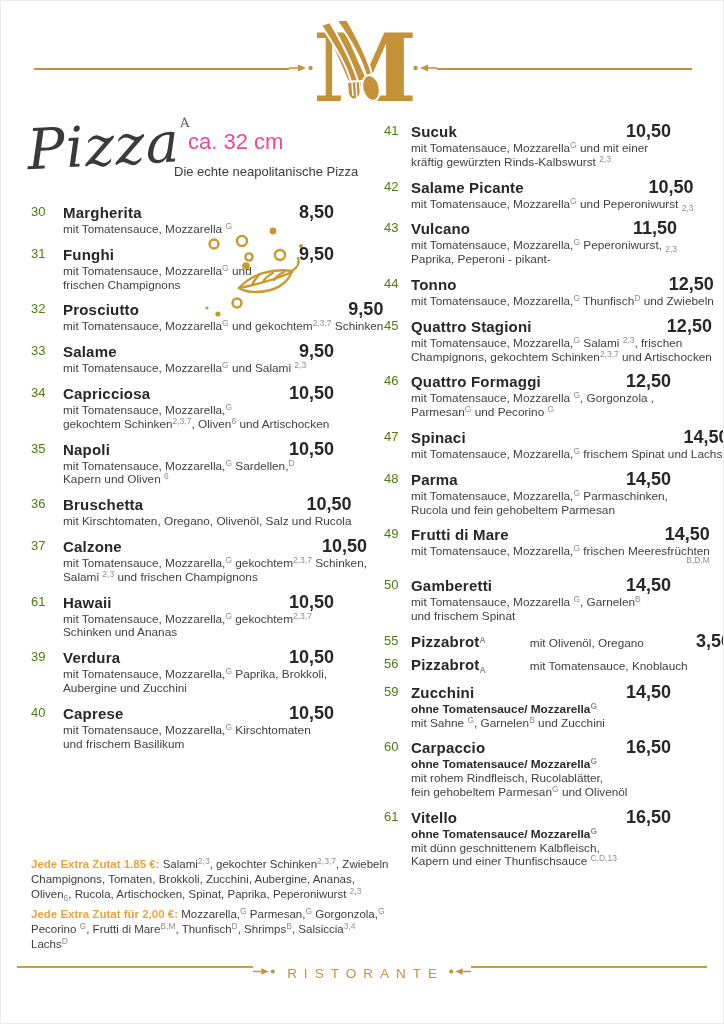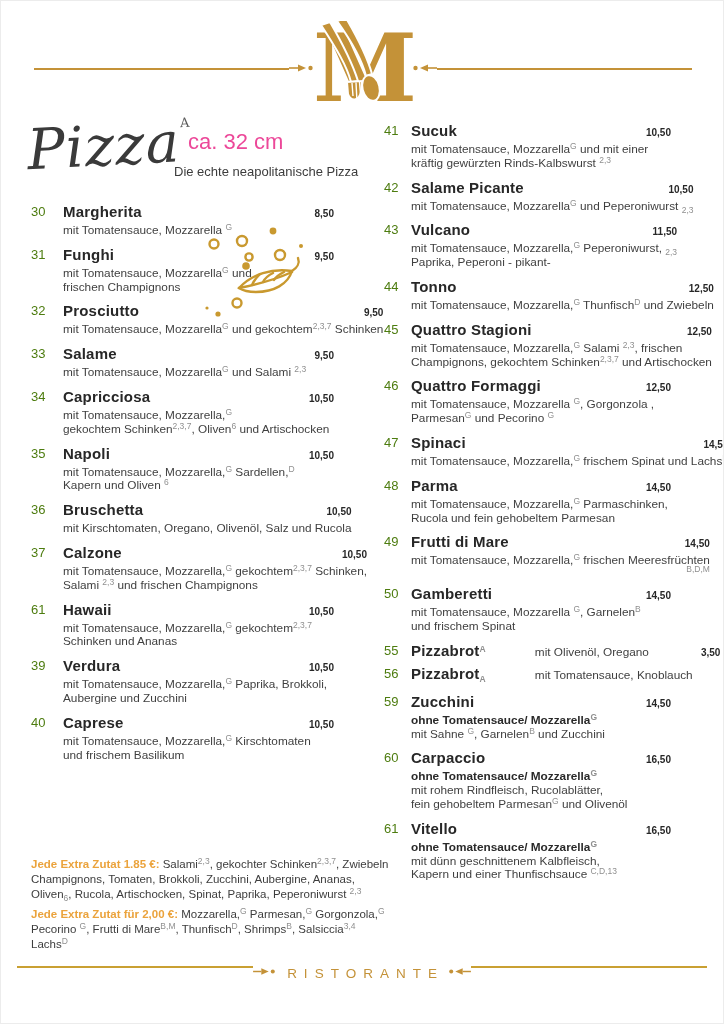--- a/index.html
+++ b/index.html
@@ -27,22 +27,22 @@
   .subtitle{position:absolute;left:173px;top:163px;font-size:13px;color:#3c3c3c;}
   
   #left-items{position:absolute;left:30px;top:202px;width:303px;}
   #right-items{position:absolute;left:383px;top:121px;width:287px;}
   .item{display:grid;grid-template-columns:32px 1fr;margin-bottom:8px;}
   #right-items .item{grid-template-columns:27px 1fr;}
   .item.compact{margin-bottom:3px;}
   .num{font-size:13px;color:#4d7c0f;line-height:18px;}
   .row1{display:flex;align-items:baseline;line-height:18px;gap:44px;}
   .title{font-weight:bold;font-size:15px;color:#272727;letter-spacing:0.2px;white-space:nowrap;}
-  .inline-desc{font-size:11.8px;color:#3f3f3f;margin-left:5px;white-space:nowrap;}
-  .price{margin-left:auto;font-weight:bold;font-size:10px;color:#272727;padding-left:8px;}
+  .inline-desc{font-size:11.8px;color:#3f3f3f;white-space:nowrap;}
+  .price{margin-left:auto;font-weight:bold;font-size:18px;color:#272727;padding-left:8px;}
   .desc{font-size:11.8px;color:#3f3f3f;line-height:13.8px;margin-top:1px;white-space:nowrap;}
   .desc b{color:#2a2a2a;}
   .desc .r{display:block;text-align:right;line-height:9px;}
   sup{font-size:8.5px;color:#8f8f8f;vertical-align:4px;line-height:0;}
   sub{font-size:8.5px;color:#8f8f8f;vertical-align:-3px;line-height:0;}
   
   #leaf-decor{position:absolute;left:183px;top:223px;width:168px;height:112px;}
   
   #notes{position:absolute;left:30px;top:856px;font-size:11.5px;line-height:15.2px;color:#3d3d3d;}
   .note{margin-bottom:4px;white-space:nowrap;}

